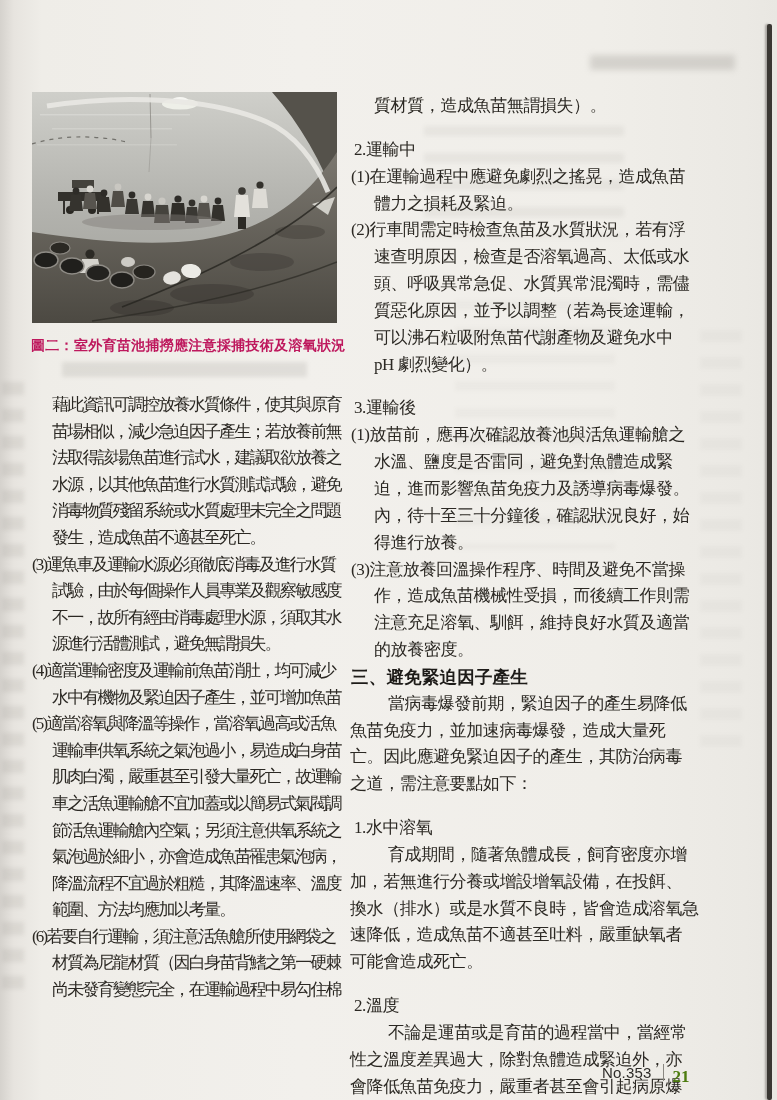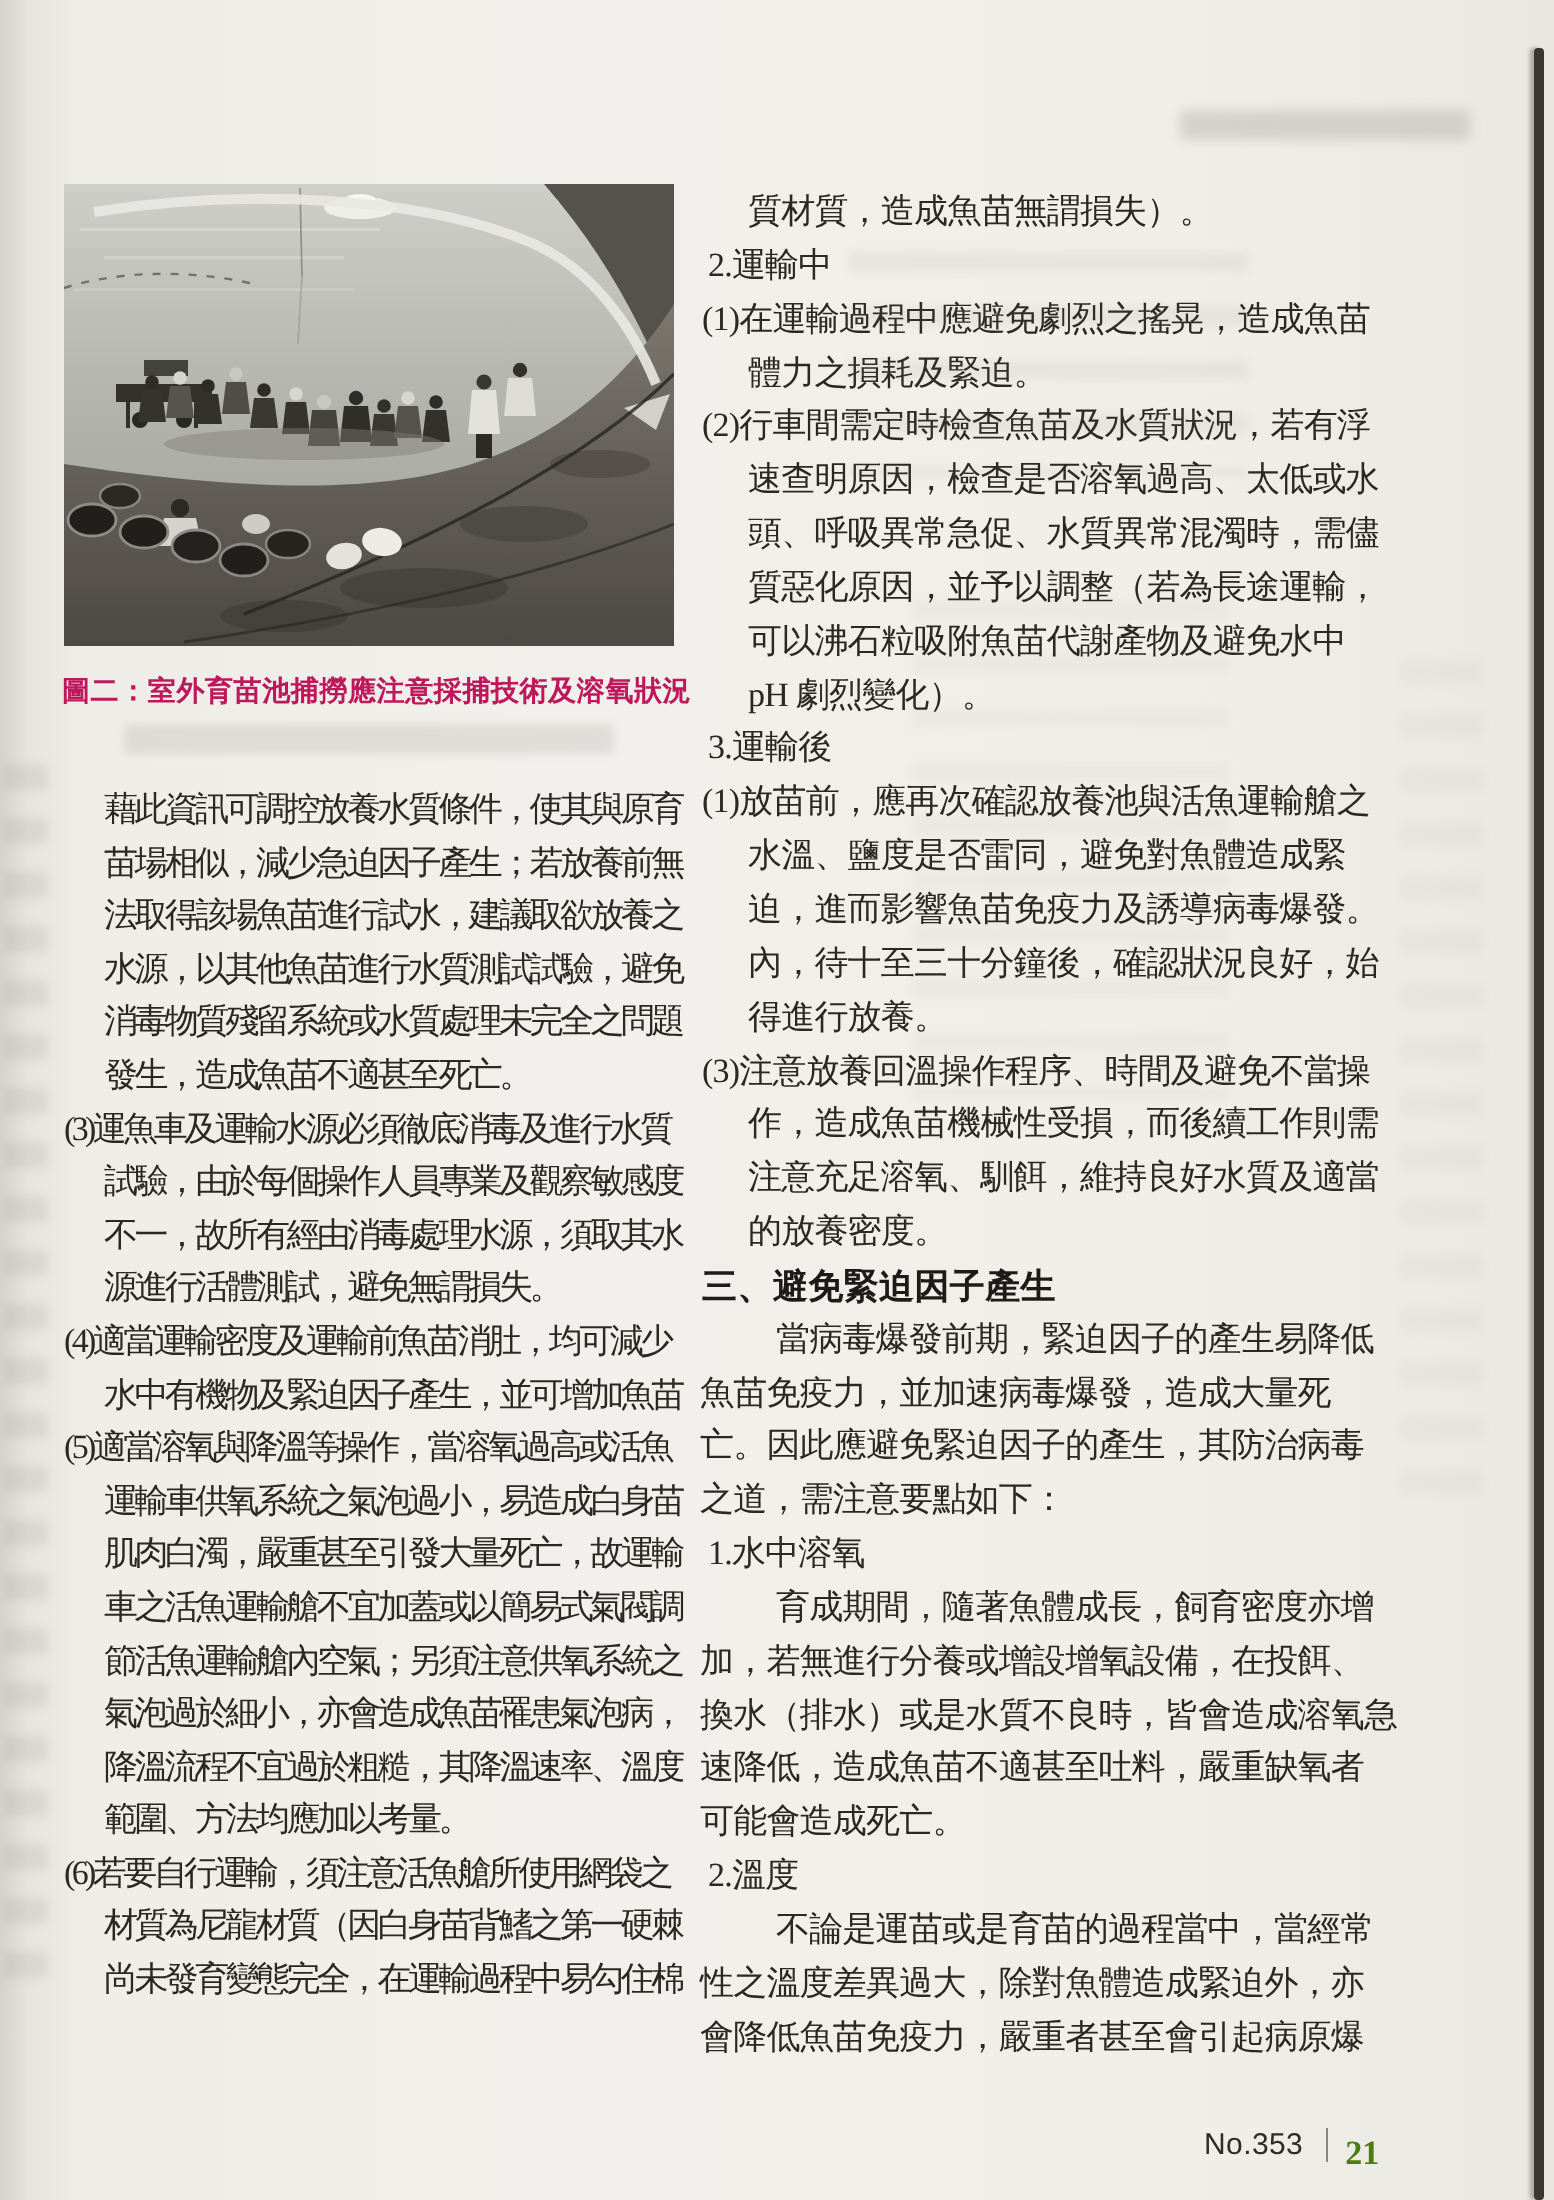--- a/index.html
+++ b/index.html
@@ -22,21 +22,21 @@
   #leftcol{left:32px;top:392px;width:312px;font-size:17px;
     line-height:26.6px;letter-spacing:-1.8px;}
   #leftcol .tl{height:26.6px;}
   #leftcol .cont{padding-left:20px;}
   #leftcol .item{padding-left:0;}
   #rightcol{left:350px;top:93px;width:360px;font-size:17px;
     line-height:26.85px;letter-spacing:-.4px;}
   #rightcol .tl{height:26.85px;}
   #rightcol .cont{padding-left:24px;}
   #rightcol .item{padding-left:1px;}
-  #rightcol .num{padding-left:4px;}
+  #rightcol .num{padding-left:4px;margin-top:17px;}
   #rightcol .base{padding-left:0;}
   #rightcol .first{padding-left:38px;}
   #rightcol .head{padding-left:1px;font-family:"Liberation Sans", sans-serif;
     font-weight:bold;font-size:17.5px;letter-spacing:.2px;color:#1d1b18;}
   
   #footer{left:602px;top:1057px;width:140px;display:flex;align-items:center;}
   #footer .issue{font-family:"Liberation Sans", sans-serif;font-size:15px;
     color:#2e2c29;letter-spacing:.2px;}
   #footer .divider{width:0;height:17px;border-left:1.5px solid #8a8781;
     margin:0 9px 0 11px;}

